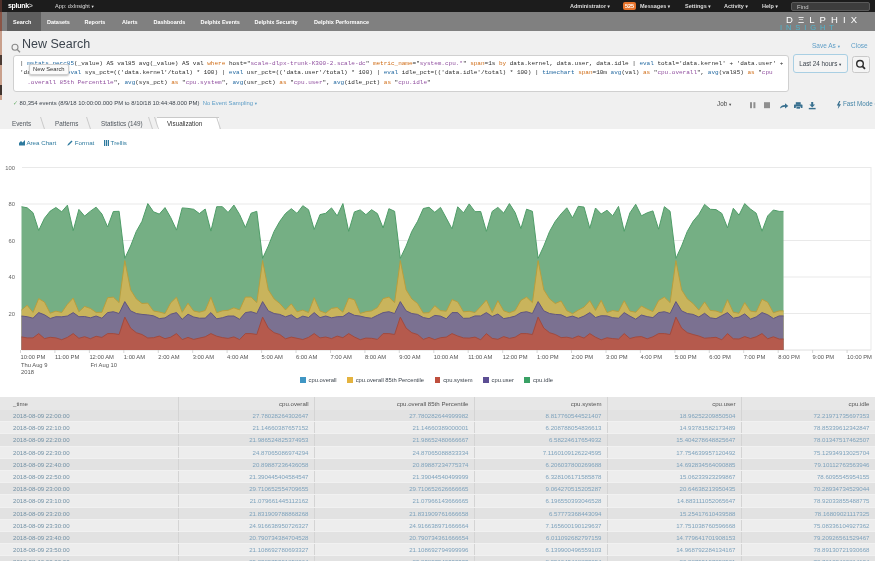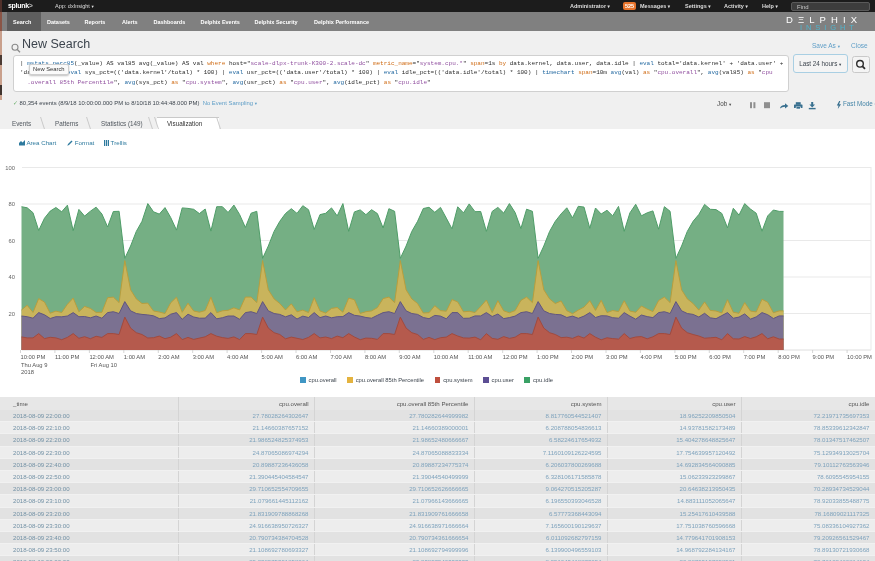--- a/index.html
+++ b/index.html
@@ -10,21 +10,21 @@
 .car { font-size:4.5px; }
 #splogo { position:absolute; left:8px; top:1.5px; font-size:7px; font-weight:bold; color:#fff; letter-spacing:-0.3px; }
 #findbox { position:absolute; left:791px; top:1.5px; width:79px; height:9px; background:#3d3d3d; border:1px solid #5a5a5a; border-radius:2px; color:#c8c8c8; font-size:6px; padding-left:5px; line-height:8px; }
 #badge { position:absolute; left:623px; top:2px; width:13px; height:8px; background:#e8742c; border-radius:2px; color:#fff; font-size:5.5px; font-weight:bold; text-align:center; line-height:8px; }
 
 #navbar { left:0; top:12px; width:875px; height:19px; background:#808080; }
 #navbar .item { position:absolute; top:6.5px; font-size:5.5px; font-weight:bold; color:#fff; white-space:nowrap; }
 #nav-active { position:absolute; left:7px; top:0; width:34px; height:19px; background:#5e5e5e; }
 
 #delphix { position:absolute; left:786px; top:13.5px; color:#fff; font-size:9.5px; letter-spacing:5.1px; white-space:nowrap; }
-#insight { position:absolute; left:800px; top:22.5px; color:#4fb3cb; font-size:7.5px; letter-spacing:3.9px; white-space:nowrap; }
+#insight { position:absolute; left:780px; top:22.5px; color:#4fb3cb; font-size:7.5px; letter-spacing:3.9px; white-space:nowrap; }
 
 #title { left:22px; top:36.5px; font-size:12.5px; color:#3c444d; }
 #titleicon { left:11px; top:38.5px; }
 #saveas { left:812px; top:42px; font-size:6.5px; color:#5f9ec7; }
 #close { left:851px; top:42px; font-size:6.5px; color:#5f9ec7; }
 
 #qbox { left:13px; top:54.5px; width:776px; height:37px; background:#fff; border:1px solid #d0d0d0; border-radius:3px; }
 #qtext { position:absolute; left:6px; top:3.2px; width:768px; font-family:"Liberation Mono", monospace; font-size:6px; line-height:9.8px; color:#2b2b2b; white-space:pre; }
 .kb { color:#2268a0; }
 .ko { color:#cf6b14; }

